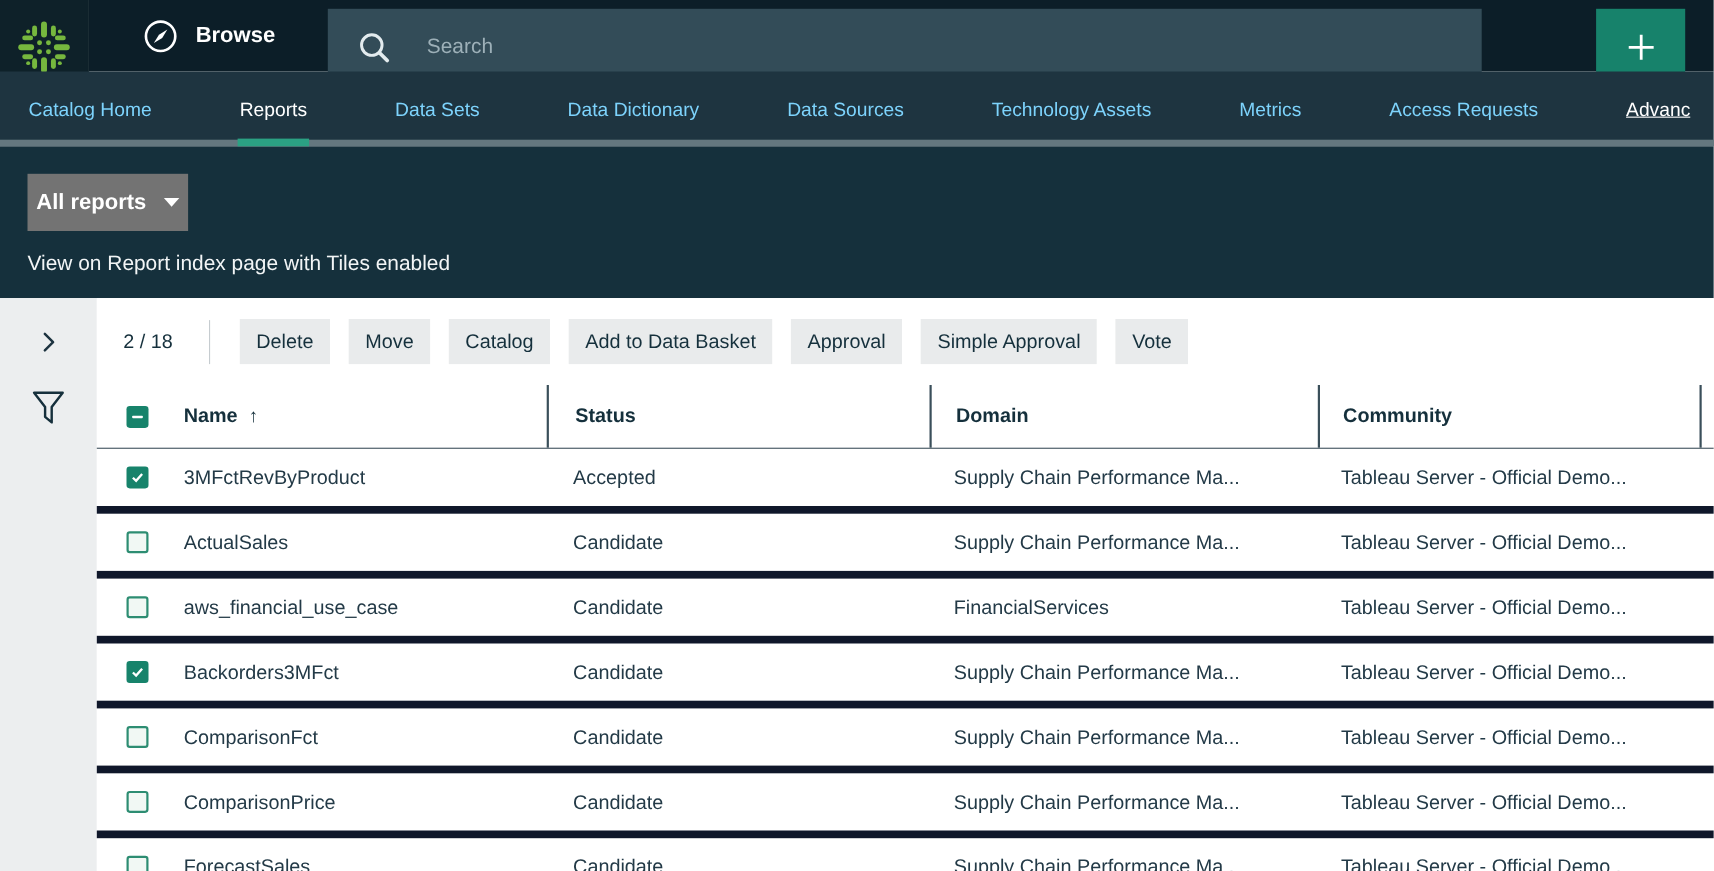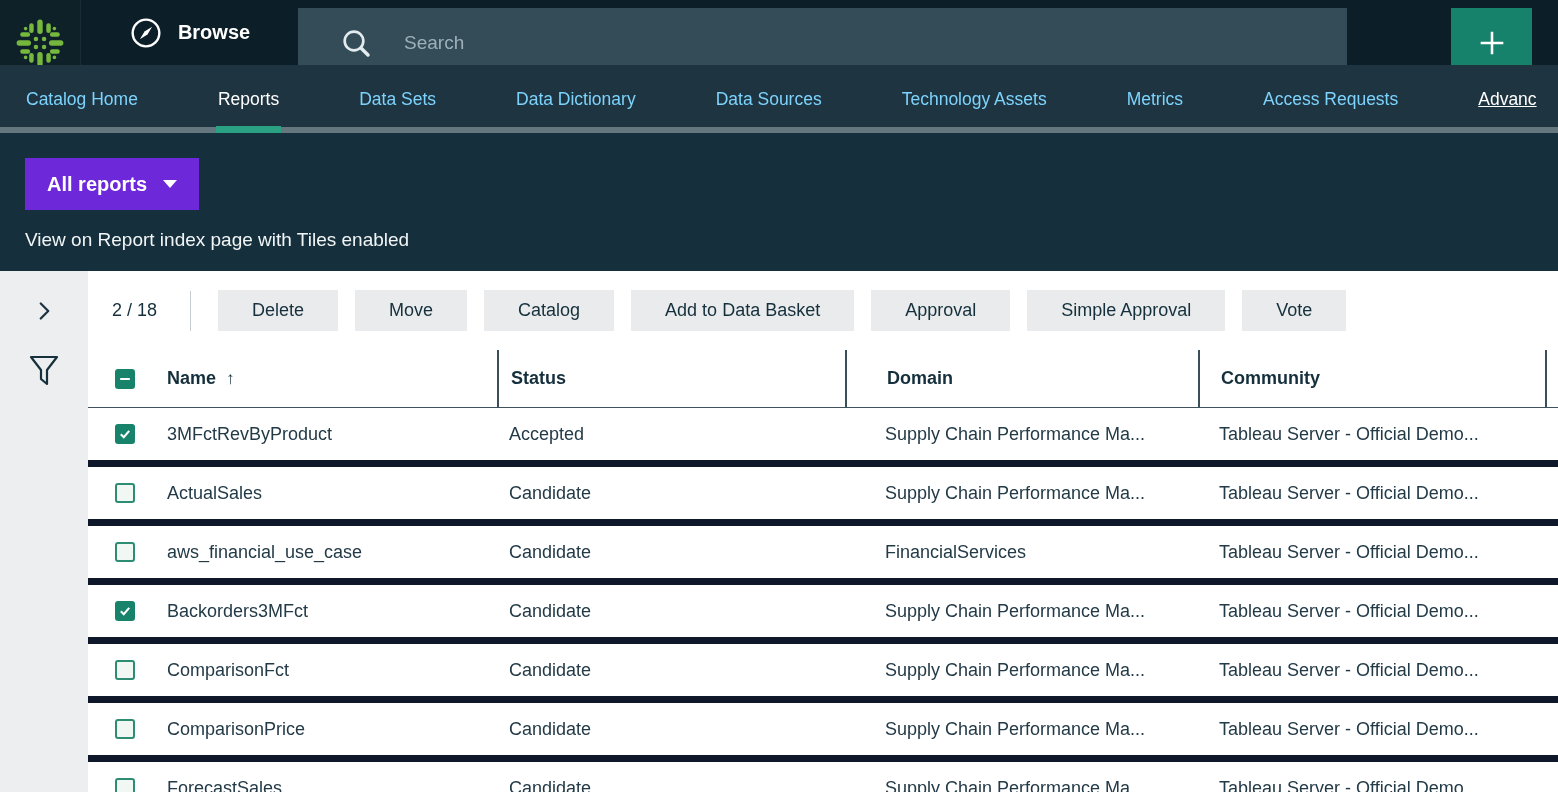--- a/index.html
+++ b/index.html
@@ -3,60 +3,60 @@
 <meta charset="utf-8">
 <style>
   html,body{margin:0;padding:0;}
   body{width:1558px;height:792px;overflow:hidden;font-family:"Liberation Sans",sans-serif;background:#fff;}
   .screen{position:relative;width:1558px;height:792px;overflow:hidden;}
 
   
   .topbar{height:65px;background:#0c1e28;position:relative;display:flex;}
   .logo-tile{width:80px;height:85px;background:#0e2129;display:flex;align-items:center;justify-content:center;cursor:pointer;border-right:1px solid rgba(255,255,255,0.05);}
   .browse{width:218px;display:flex;align-items:center;justify-content:center;gap:16px;color:#fff;font-size:20px;font-weight:700;cursor:pointer;}
-  .searchbar{position:absolute;left:298px;top:8px;width:1049px;height:69px;background:#334c58;display:flex;align-items:center;padding-left:42px;gap:30px;box-sizing:border-box;}
+  .searchbar{position:absolute;left:298px;top:8px;width:1049px;height:69px;background:#334c58;display:flex;align-items:center;padding-left:26px;gap:30px;box-sizing:border-box;}
   .searchbar input{flex:1;background:transparent;border:none;outline:none;color:#fff;font-size:19px;font-family:inherit;}
   .searchbar input::placeholder{color:#9db0b8;}
   .plus-btn{position:absolute;left:1451px;top:8px;width:81px;height:69px;background:#17826b;border:none;display:flex;align-items:center;justify-content:center;cursor:pointer;}
 
   
   .navbar{height:68px;background:#1e3440;display:flex;align-items:stretch;padding-left:26px;gap:80px;position:relative;white-space:nowrap;}
   .nav-item{display:flex;align-items:center;color:#7dd3fc;font-size:17.5px;position:relative;z-index:2;cursor:pointer;}
   .nav-item.active{color:#fff;}
   .nav-item.active::after{content:"";position:absolute;left:-2px;right:-2px;bottom:0;height:7px;background:#2ba183;z-index:3;}
   .nav-item.link{color:#fff;text-decoration:underline;}
   .nav-scroll{position:absolute;left:0;right:0;bottom:0;height:6px;background:#64777f;z-index:1;cursor:pointer;}
 
   
   .subheader{height:138px;background:#15303c;padding:25px 0 0 25px;box-sizing:border-box;}
-  .scope-btn{display:inline-flex;align-items:center;gap:16px;background:#6d28d9;color:#fff;font-weight:700;font-size:20px;border:none;padding:0 22px;height:52px;font-family:inherit;cursor:pointer;}
+  .scope-btn{display:inline-flex;align-items:center;gap:16px;background:#737373;color:#fff;font-weight:700;font-size:20px;border:none;padding:0 8px;height:52px;font-family:inherit;cursor:pointer;}
   .caret{width:0;height:0;border-left:7px solid transparent;border-right:7px solid transparent;border-top:8px solid #fff;}
   .caption{color:#f2f5f6;font-size:19px;margin-top:19px;}
 
   
   .content{display:flex;height:611px;}
   .sidebar{width:88px;background:#eceeef;display:flex;flex-direction:column;align-items:center;padding-top:26px;gap:24px;box-sizing:border-box;flex:none;}
   .rail-btn{background:none;border:none;padding:4px;cursor:pointer;display:flex;}
   .main{flex:1;background:#fff;min-width:0;}
 
   .toolbar{display:flex;align-items:center;height:79px;padding-left:24px;box-sizing:border-box;}
   .count{font-size:18px;color:#15303c;min-width:56px;}
   .tdiv{width:1px;height:40px;background:#c6ccd0;margin:0 27px 0 22px;}
-  .toolbar .tb{background:#e9ebec;border:none;color:#15303c;font-size:18px;padding:10px 34px;margin-right:17px;font-family:inherit;cursor:pointer;}
+  .toolbar .tb{background:#e9ebec;border:none;color:#15303c;font-size:18px;padding:10px 15px;margin-right:17px;font-family:inherit;cursor:pointer;}
 
   
   .thead,.trow{display:grid;grid-template-columns:68px 341px 348px 353px 347px 1fr;align-items:center;}
   .thead{height:57px;border-bottom:1px solid #3f515c;}
   .thead>div,.trow>div{height:100%;display:flex;align-items:center;box-sizing:border-box;}
   .th{font-weight:700;font-size:18px;color:#15303c;}
   .bl{border-left:2px solid #3a4f5a;}
   .c-check{padding-left:27px;}
   .c-name{padding-left:11px;}
-  .c-status{padding-left:12px;}
-  .c-domain{padding-left:40px;}
+  .c-status{padding-left:24px;}
+  .c-domain{padding-left:22px;}
   .c-comm{padding-left:21px;}
   .sort{margin-left:10px;font-weight:700;font-size:17px;color:#15303c;}
   .trow{height:52px;border-bottom:7px solid #0f172a;font-size:18px;color:#233a47;cursor:pointer;}
   .cb{width:20px;height:20px;border-radius:3px;box-sizing:border-box;display:flex;align-items:center;justify-content:center;cursor:pointer;flex:none;}
   .cb.checked,.cb.indet{background:#17836b;}
   .cb.un{background:#f1f8f4;border:2px solid #2d8d72;}
 </style>
 </head>
 <body>
 

